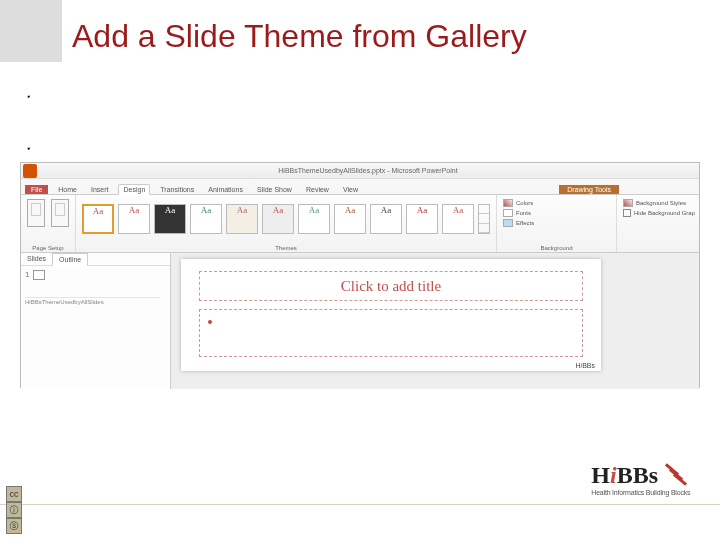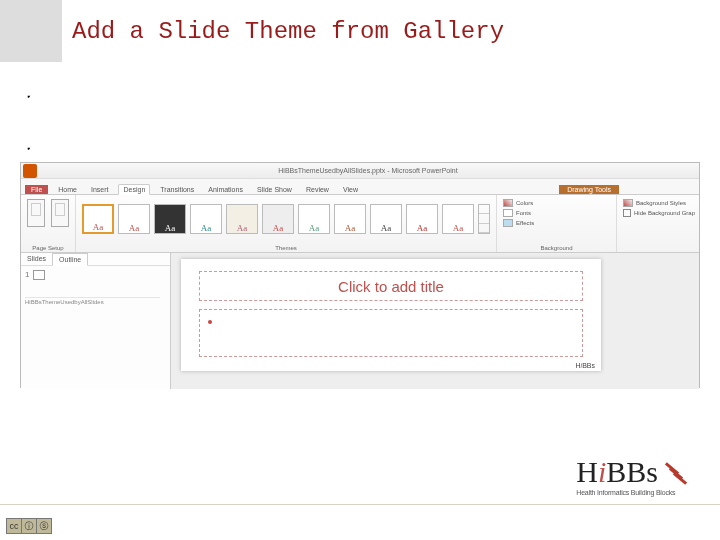--- a/index.html
+++ b/index.html
@@ -15,24 +15,24 @@
     position: absolute;
     top: 0; left: 0;
     width: 62px; height: 62px;
     background: #ddd;
   }
   .title {
     position: absolute;
     top: 18px;
     left: 72px;
     right: 20px;
-    font-size: 24px;
+    font-size: 32px;
     color: #9a1b1b;
     font-weight: 400;
-    font-family: Liberation Mono, monospace;
+    font-family: Liberation Sans, sans-serif;
   }
   .bullets {
     position: absolute;
     top: 82px;
     left: 24px;
     right: 20px;
     color: #000;
     font-size: 18px;
   }
   .bullets .item {
@@ -151,21 +151,21 @@
     display: flex;
     gap: 4px;
     align-items: center;
     height: 40px;
   }
   .tthumb {
     width: 32px; height: 30px;
     border: 1px solid #bbb;
     background: #fff;
     display: flex;
-    align-items: flex-end;
+    align-items: flex-start;
     justify-content: center;
     font-size: 9px;
     color: #c0504d;
     font-family: Georgia, serif;
   }
   .tthumb.sel {
     border: 2px solid #e39b2d;
   }
   .tthumb .aa { }
   .tmore {
@@ -256,21 +256,21 @@
   .titleph {
     position: absolute;
     left: 18px; right: 18px; top: 12px;
     height: 30px;
     border: 1px dashed #c99;
     display: flex;
     align-items: center;
     justify-content: center;
     color: #c0504d;
     font-size: 15px;
-    font-family: Liberation Sans, sans-serif;
+    font-family: Liberation Serif, serif;
   }
   .contentph {
     position: absolute;
     left: 18px; right: 18px; top: 50px; bottom: 14px;
     border: 1px dashed #c99;
     padding: 6px 8px;
     font-size: 9px;
     color: #c44;
   }
   .contentph .dot {
@@ -290,22 +290,22 @@
   .hibbs-small .i { color:#c0504d; font-style: italic; }
   .logo {
     position: absolute;
     right: 28px;
     bottom: 44px;
     font-family: Georgia, serif;
     color: #222;
     text-align: left;
   }
   .logo .big {
-    font-size: 30px;
-    font-weight: normal;
+    font-size: 24px;
+    font-weight: bold;
   }
   .logo .big .i { color:#c0504d; font-style: italic; }
   .logo .st {
     width: 30px; height: 20px;
     display: inline-block;
     vertical-align: text-bottom;
     position: relative;
   }
   .logo .st span {
     position: absolute;
@@ -326,20 +326,21 @@
     position: absolute;
     bottom: 0; left: 0; right: 0;
     border-top: 1px solid #d8d2c6;
     height: 36px;
     background: #fff;
   }
   .cc {
     position: absolute;
     left: 6px; bottom: 6px;
     display: flex;
+    flex-direction: column;
   }
   .cc span {
     width: 16px; height: 16px;
     border: 1px solid #777;
     background: #bfb99a;
     font-size: 9px;
     display: flex;
     align-items: center;
     justify-content: center;
     color: #333;

